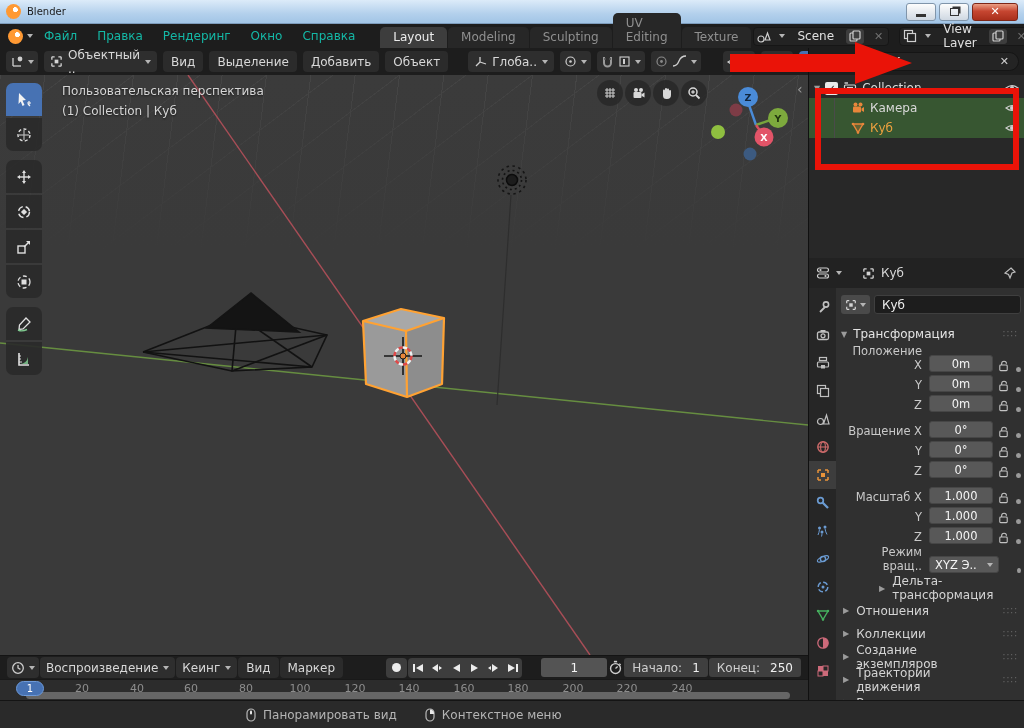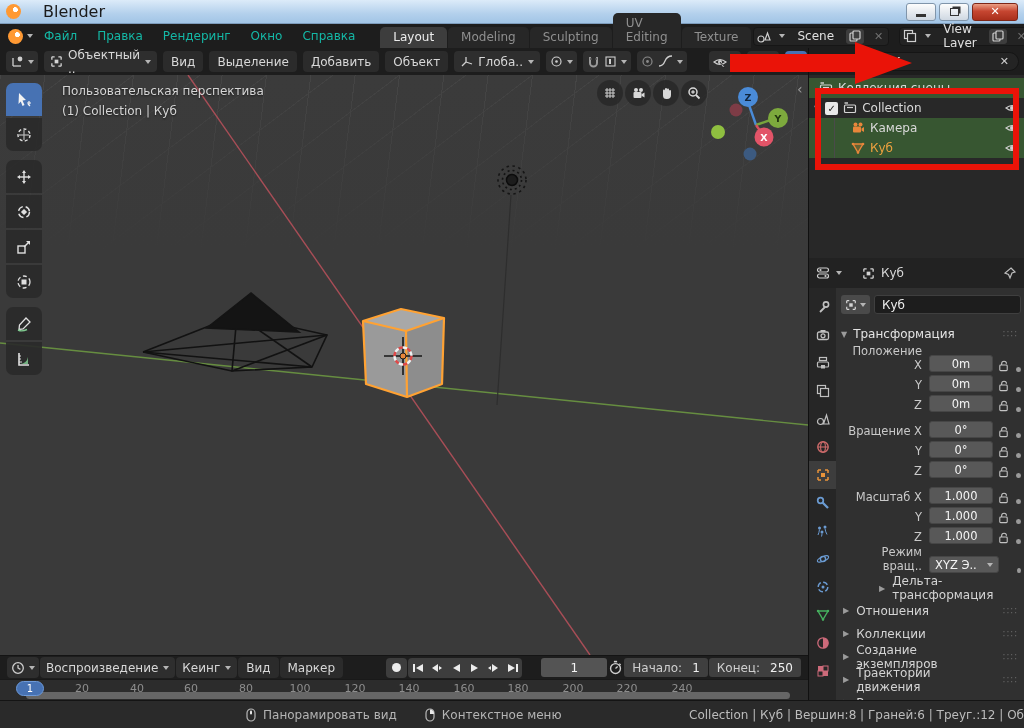--- a/index.html
+++ b/index.html
@@ -2,21 +2,21 @@
 <html><head>
 <meta charset="utf-8">
 <style>
 *{box-sizing:border-box;margin:0;padding:0}
 html,body{width:1024px;height:728px;overflow:hidden}
 body{font-family:"DejaVu Sans","Liberation Sans",sans-serif;font-size:12px;color:#d8d8d8;background:#1d1d1d}
 .app{position:relative;width:1024px;height:728px;overflow:hidden}
 
 
 .titlebar{height:24px;background:linear-gradient(#dcebf9,#b3d0ec 60%,#a2c5e6);display:flex;align-items:center;padding:0 6px;color:#1b1b1b;border-bottom:1px solid #7d9cbc}
-.titlebar .tb-title{margin-left:22px;font-size:16px}
+.titlebar .tb-title{margin-left:6px;font-size:10px}
 .win-btns{margin-left:auto;display:flex;gap:3px}
 .win-btn{width:30px;height:18px;border:1px solid #8095aa;border-radius:3px;background:linear-gradient(#fdfdfd,#cfd8e2);display:flex;align-items:center;justify-content:center;color:#333;font-size:11px;line-height:1}
 .win-btn.close{width:46px;background:linear-gradient(#eb9f85,#c64631 45%,#a92f1c);border-color:#7c2617;color:#fff;font-weight:bold}
 .glyph-min{display:block;width:10px;height:3px;background:#333;margin-top:8px}
 .glyph-max{display:block;width:9px;height:8px;border:1.5px solid #333;box-shadow:2px -2px 0 -0.5px #333}
 
 
 .blogo{width:15px;height:15px;border-radius:50%;background:radial-gradient(circle at 62% 38%,#fff 0 18%,#ff9933 20% 75%,#265787 78%);flex:none}
 
 
@@ -265,21 +265,21 @@
           <svg class="ic" width="13" height="13">
               <use href="#i-objmode"></use>
             </svg>
           <span>Объектный ..</span>
           <span class="chev"></span>
         </div>
         <span class="hmenu">Вид</span>
         <span class="hmenu">Выделение</span>
         <span class="hmenu">Добавить</span>
         <span class="hmenu">Объект</span>
-        <div class="hbtn" style="">
+        <div class="hbtn" style="margin-left:14px">
           <svg class="ic" width="13" height="13">
               <path d="M2 11 L6 7 M6 7 L6 2 M6 7 L12 9" stroke="#cfcfcf" stroke-width="1.3" fill="none"></path>
             </svg>
           <span>Глоба..</span>
           <span class="chev"></span>
         </div>
         <div class="icgrp">
           <svg class="ic" width="13" height="13">
               <circle cx="6.5" cy="6.5" r="4.5" fill="none" stroke="#cfcfcf" stroke-width="1.2"></circle>
               <circle cx="6.5" cy="6.5" r="1.3" fill="#cfcfcf"></circle>
@@ -571,26 +571,20 @@
           </svg>
         <div class="search">
           <svg class="ic" width="13" height="13">
               <use href="#i-search"></use>
             </svg>
           <span class="sval">К</span>
           <span class="dimx" style="color:#cfcfcf">✕</span>
         </div>
       </div>
       <div class="outliner">
-        <div class="ol-row sel" style="padding-left:10px">
-          <svg class="ic" width="14" height="14">
-              <use href="#i-coll"></use>
-            </svg>
-          <span>Коллекция сцены</span>
-        </div>
         <div class="ol-row">
           <span class="tri">▼</span>
           <span class="cbx">✓</span>
           <svg class="ic" width="14" height="14">
               <use href="#i-coll"></use>
             </svg>
           <span>Collection</span>
           <svg class="ic eye" width="14" height="14">
               <use href="#i-eye"></use>
             </svg>
@@ -886,21 +880,20 @@
           <use href="#i-mouse-mid"></use>
         </svg>
       <span>Панорамировать вид</span>
     </span>
     <span class="hint">
       <svg class="ic" width="10" height="14">
           <use href="#i-mouse-right"></use>
         </svg>
       <span>Контекстное меню</span>
     </span>
-    <span class="stats">Collection | Куб | Вершин:8 | Граней:6 | Треуг.:12 | Об</span>
   </div>
 
   <svg class="anno-arrow" width="186" height="46">
     <polygon points="0,12 125,12 125,0 182,21 125,42 125,30 0,30" fill="#ea1308"></polygon>
   </svg>
   <div class="anno-rect"></div>
 
 </div>
 
 </body></html>

